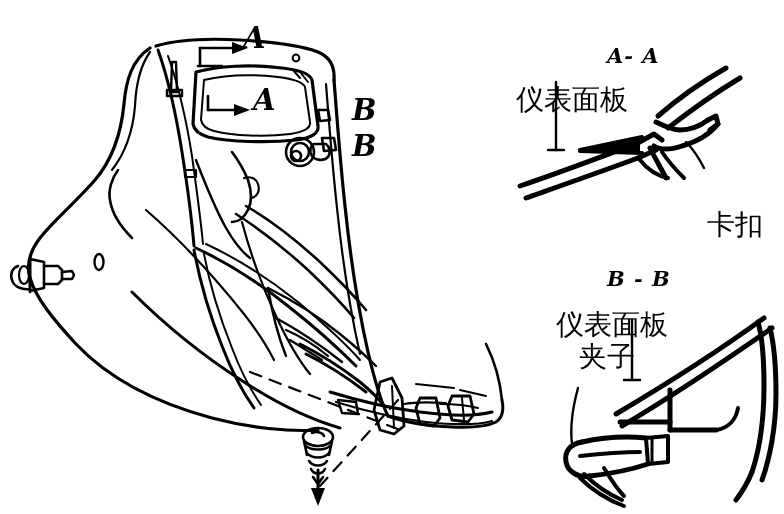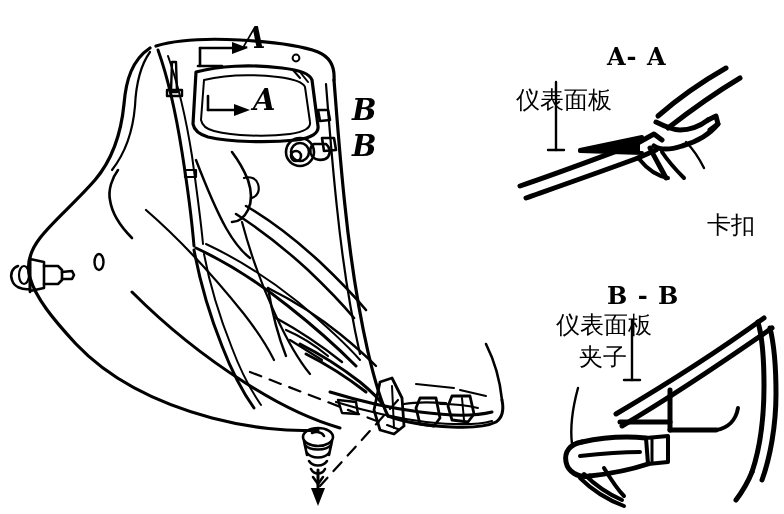--- a/index.html
+++ b/index.html
@@ -21,33 +21,34 @@
     left: 0;
   }
   .lbl {
     position: absolute;
     color: #000000;
     white-space: nowrap;
     line-height: 1;
   }
   .sec-title {
     font-family: "DejaVu Serif", "Liberation Serif", serif;
+    font-style: italic;
     font-weight: bold;
-    font-size: 24px;
+    font-size: 21px;
     letter-spacing: 1px;
   }
   .sec-mark {
     font-family: "DejaVu Serif", "Liberation Serif", serif;
     font-style: italic;
     font-weight: bold;
     font-size: 29px;
   }
   .cjk {
-    font-family: Liberation Sans, sans-serif;
-    font-size: 24px;
+    font-family: Liberation Mono, monospace;
+    font-size: 28px;
     font-weight: 500;
   }
 </style>
 </head>
 <body>
 
 <div id="page">
 
   <svg width="784" height="514" viewBox="0 0 784 514">
     <g fill="none" stroke="#000000" stroke-linecap="round" stroke-linejoin="round">
@@ -318,19 +319,19 @@
   <div class="lbl sec-mark" style="left:352px; top:96px;">B</div>
 
   <div class="lbl sec-mark" style="left:352px; top:132px;">B</div>
 
   <div class="lbl sec-title" style="left:607px; top:45px;">A- A</div>
 
   <div class="lbl cjk" style="left:516px; top:88px;">仪表面板</div>
 
   <div class="lbl cjk" style="left:707px; top:170px;margin-top:43px;">卡扣</div>
 
-  <div class="lbl sec-title" style="left:607px; top:284px;">B - B</div>
+  <div class="lbl sec-title" style="left:607px; top:268px;">B - B</div>
 
   <div class="lbl cjk" style="left:556px; top:313px;">仪表面板</div>
 
   <div class="lbl cjk" style="left:579px; top:345px;">夹子</div>
 
 </div>
 
 </body></html>

